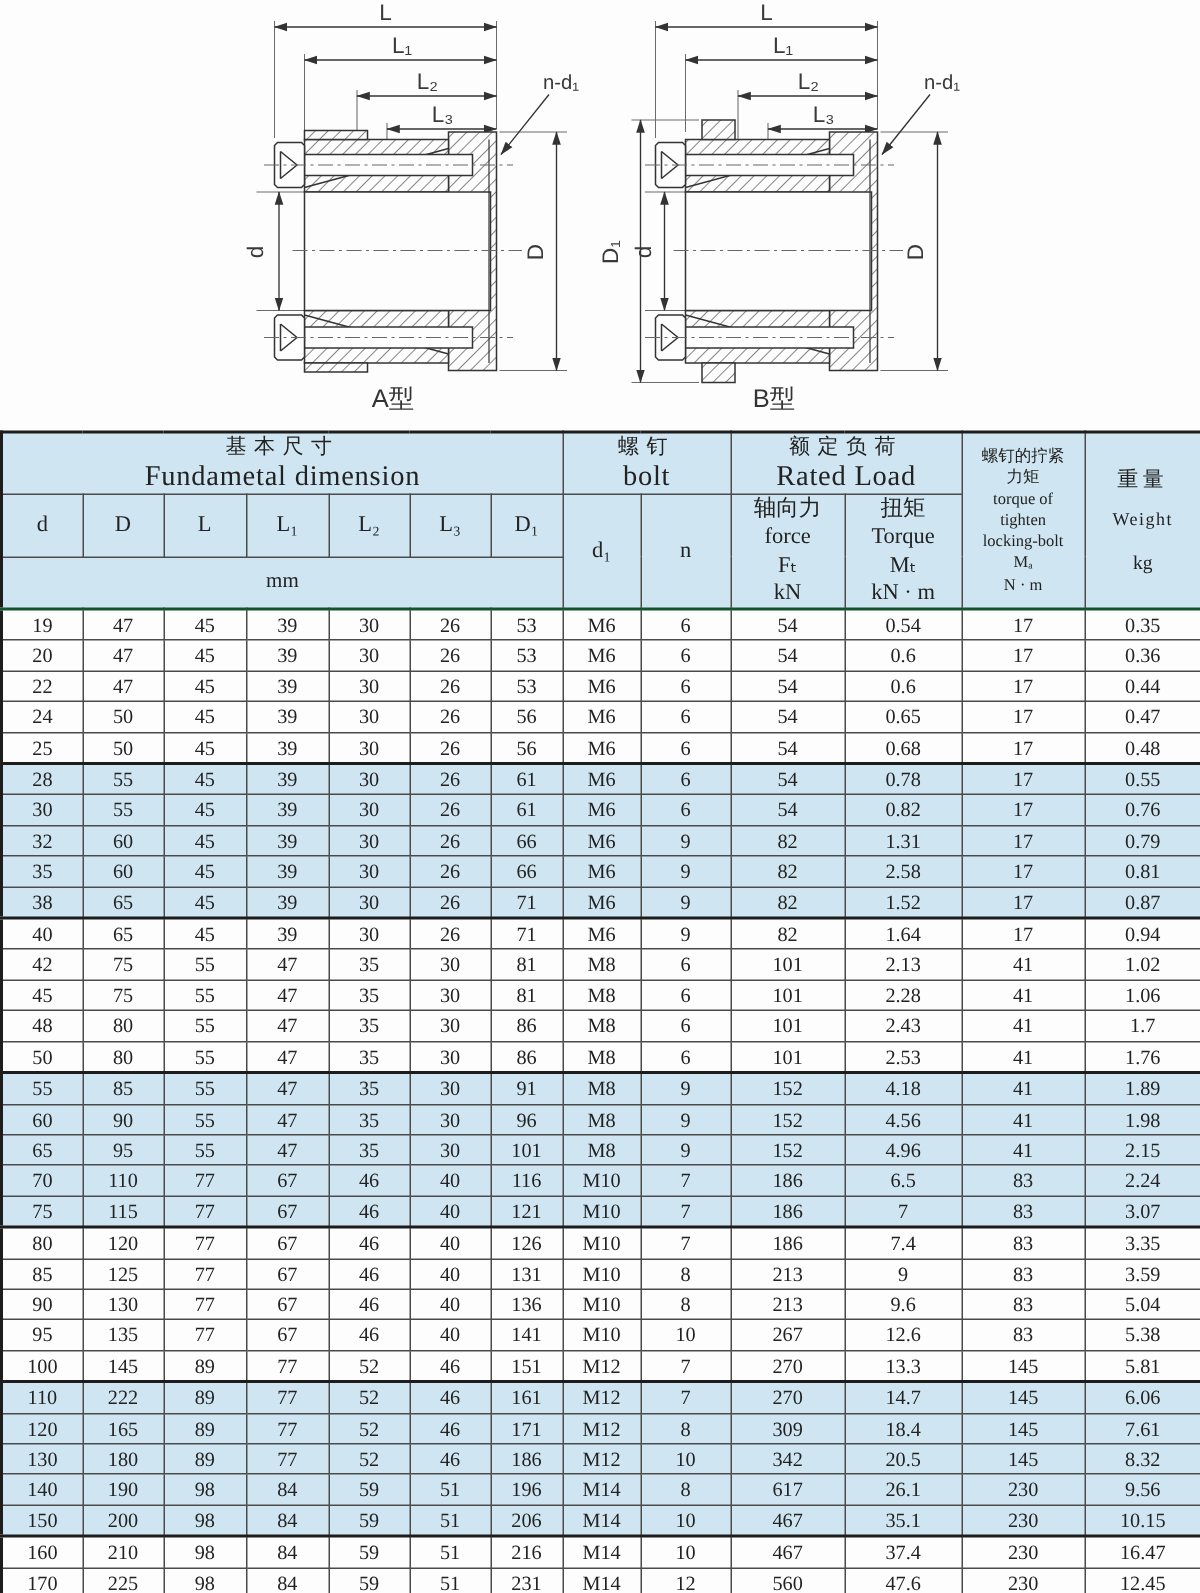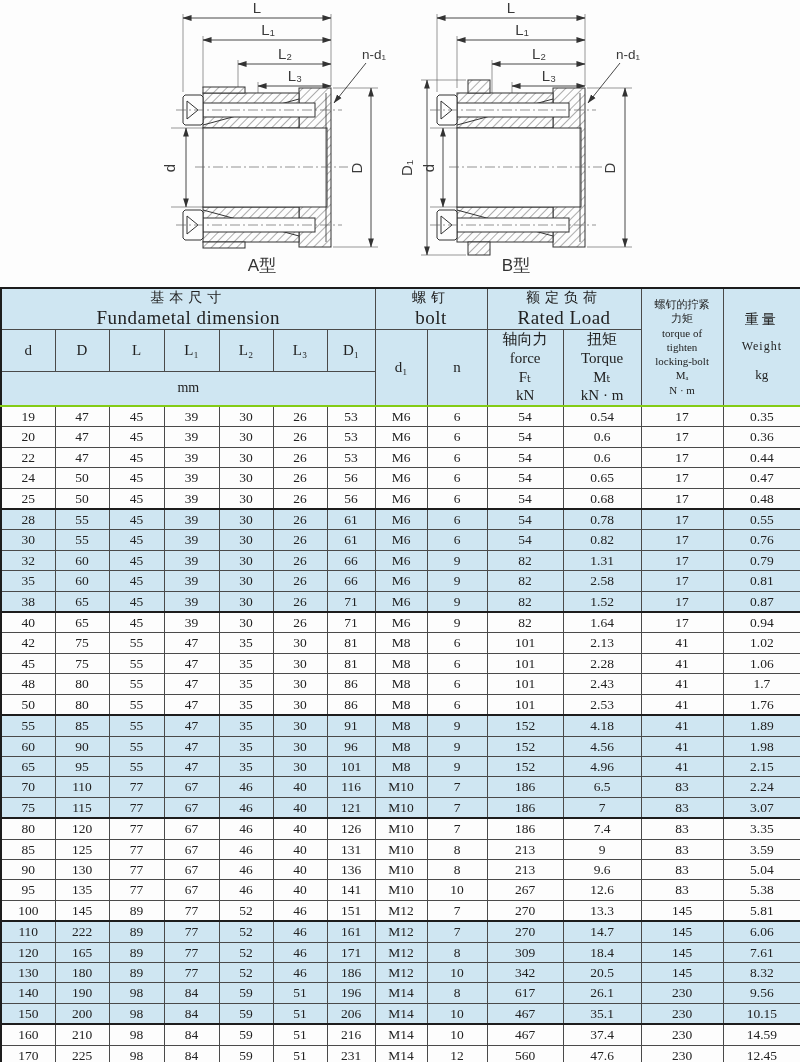--- a/index.html
+++ b/index.html
@@ -8,21 +8,21 @@
   .drawings{position:absolute;top:0;left:0;width:800px;height:287px;background:#fdfdfd;}
   svg text{font-family:"Liberation Sans","DejaVu Sans",sans-serif;fill:#3a3a3a;}
   .cap{font-size:17px;fill:#333;}
   .dimtxt{font-size:15px;}
   .ndtxt{font-size:13.5px;}
 
   table.spec{position:absolute;top:287px;left:0;width:800px;border-collapse:collapse;table-layout:fixed;
              background:#fdfdfd;border:2px solid #1d1d1d;}
   .spec th,.spec td{border:1px solid #4a4a4a;text-align:center;vertical-align:middle;
              font-weight:normal;padding:0;color:#222;}
-  .spec thead{border-bottom:2px solid #84cc16;margin-left:12px;}
+  .spec thead{border-bottom:2px solid #14532d;margin-left:12px;}
   .spec thead th{background:#cfe6f2;}
   .spec tbody{border-top:2px solid #1d1d1d;}
   .spec tbody td{height:19.4px;line-height:19.4px;font-size:13.5px;background:#fdfdfd;
              font-family:"Liberation Serif","DejaVu Sans",serif;}
   .spec tbody.shaded td{background:#cfe6f2;}
   tr.h1 th{height:36px;}
   tr.h2 th{height:32px;font-size:15px;}
   tr.h3 th{height:26px;font-size:14px;}
   .basic .cn,.twoL .cn{font-size:14px;letter-spacing:5px;}
   .basic .en{font-size:13.5px;letter-spacing:1.5px;}
@@ -719,21 +719,21 @@
           <td>98</td>
           <td>84</td>
           <td>59</td>
           <td>51</td>
           <td>216</td>
           <td>M14</td>
           <td>10</td>
           <td>467</td>
           <td>37.4</td>
           <td>230</td>
-          <td>14.59</td>
+          <td>16.47</td>
         </tr>
         <tr>
           <td>170</td>
           <td>225</td>
           <td>98</td>
           <td>84</td>
           <td>59</td>
           <td>51</td>
           <td>231</td>
           <td>M14</td>

